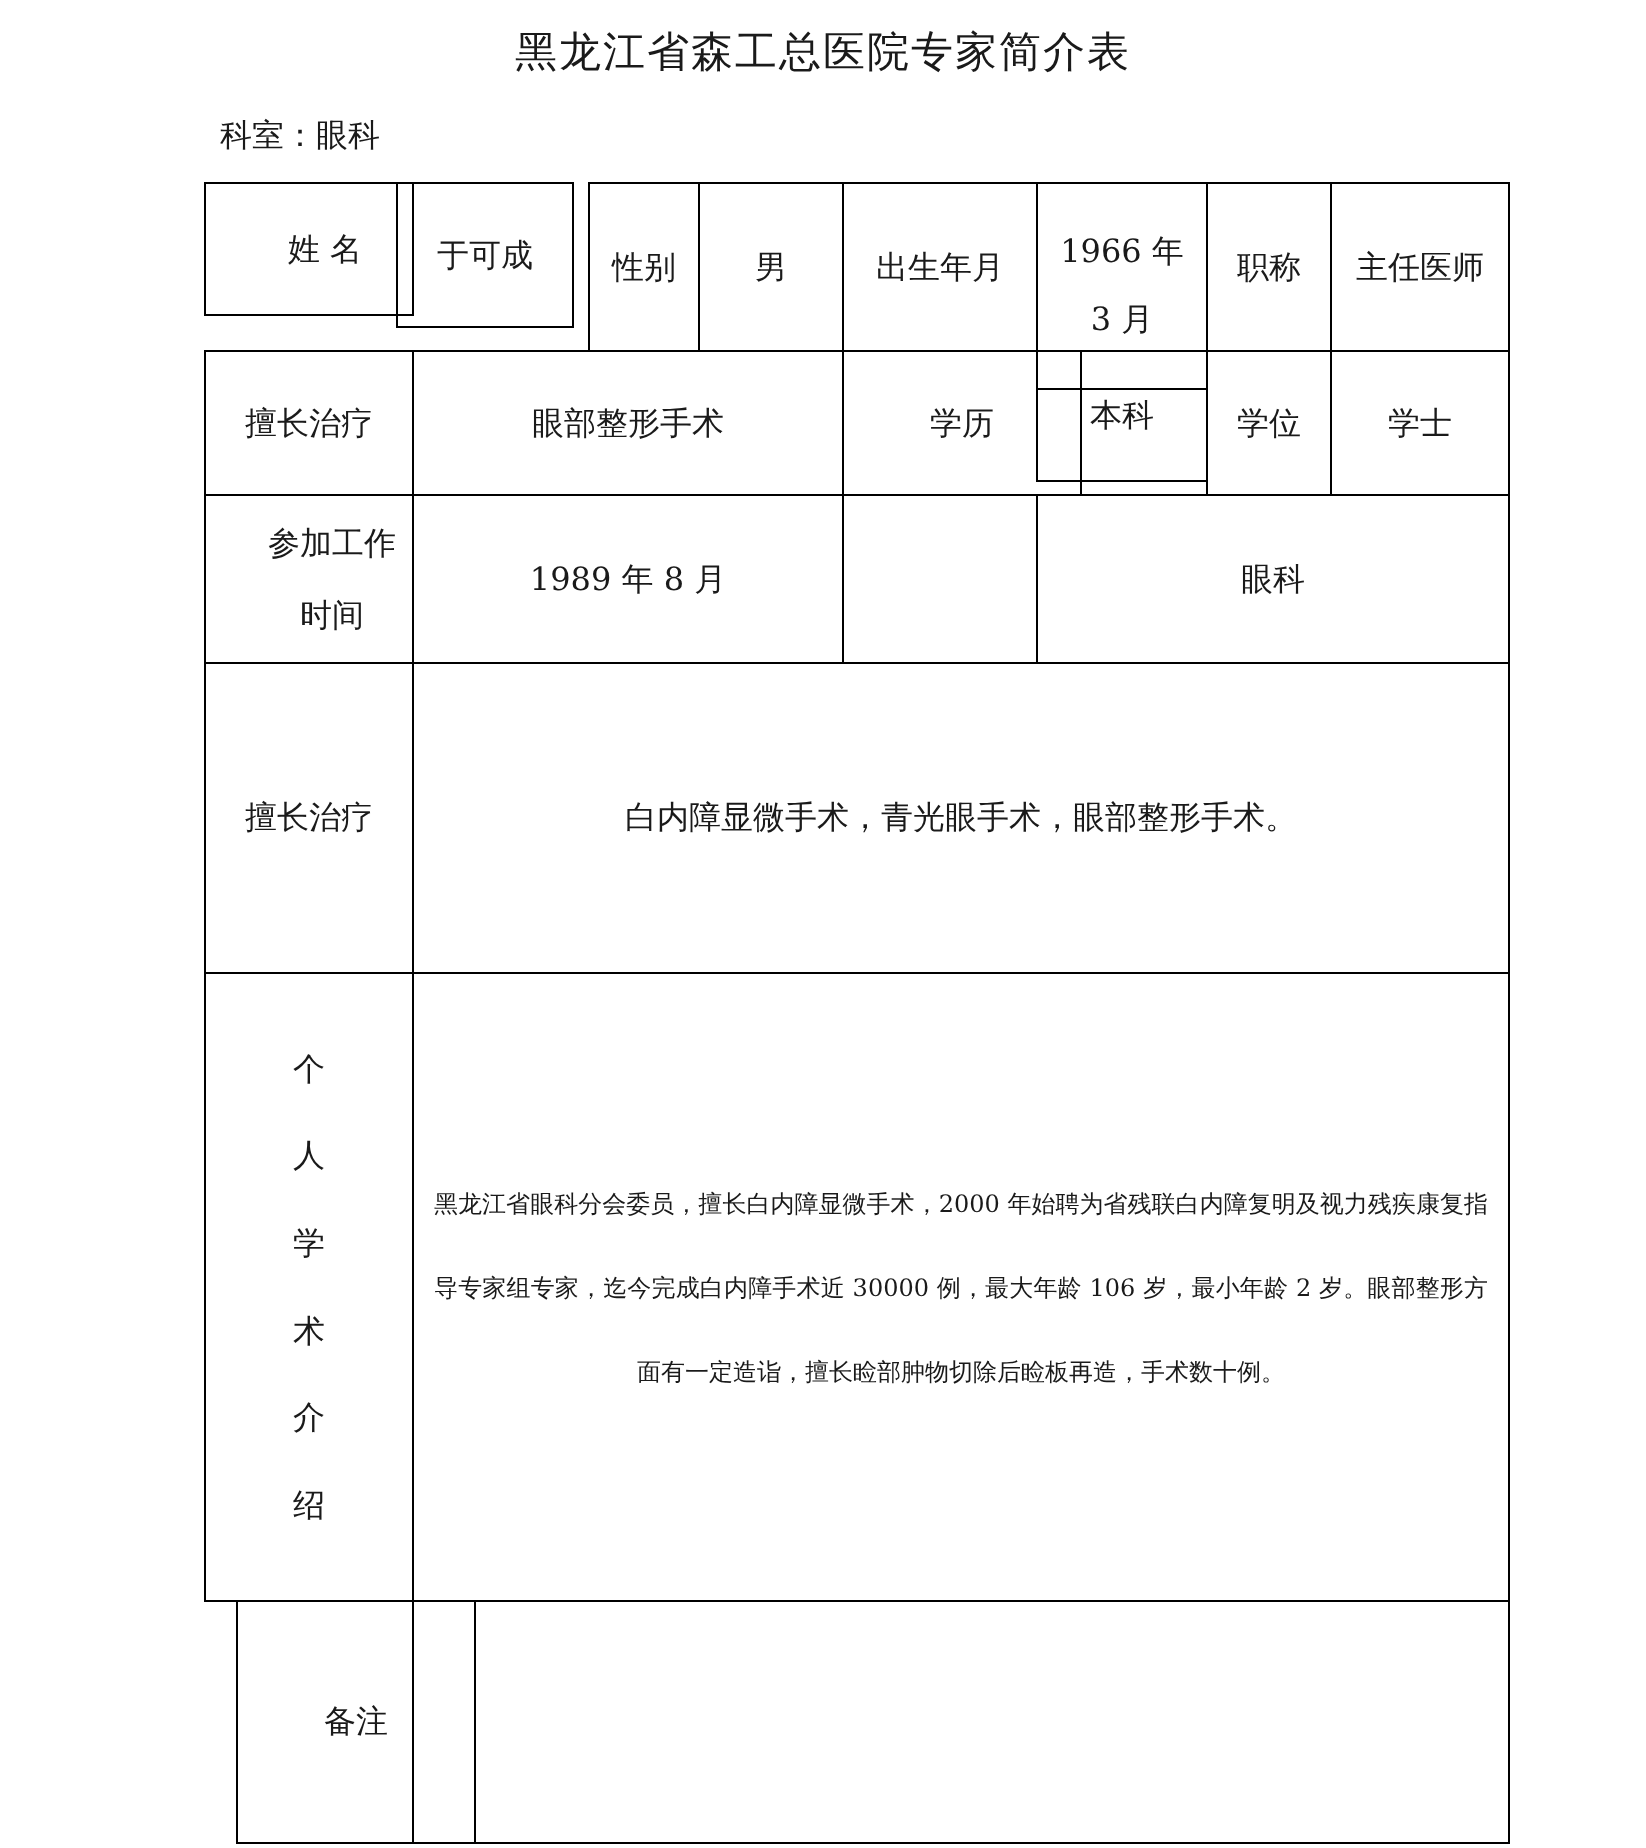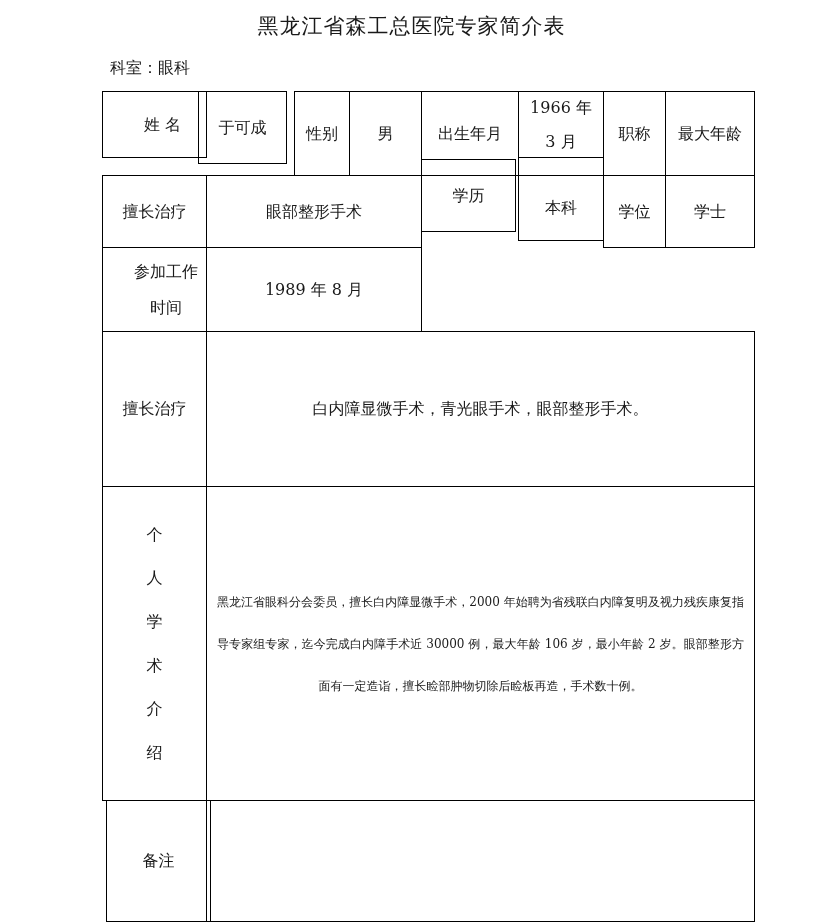--- a/index.html
+++ b/index.html
@@ -32,60 +32,63 @@
   </div>
   <div class="cell" style="left:192px;top:0;width:56px;height:85px;">
     <span>性别</span>
   </div>
   <div class="cell" style="left:247px;top:0;width:73px;height:85px;">
     <span>男</span>
   </div>
   <div class="cell" style="left:319px;top:0;width:98px;height:85px;">
     <span>出生年月</span>
   </div>
-  <div class="cell" style="left:416px;top:0;width:86px;height:67px;justify-content:center;">
+  <div class="cell" style="left:416px;top:0;width:86px;height:104px;justify-content:center;">
     <div class="vstack" style="gap:8px;">
       <span>1966 年</span>
       <span>3 月</span>
     </div>
   </div>
   <div class="cell" style="left:501px;top:0;width:63px;height:85px;">
     <span>职称</span>
   </div>
   <div class="cell" style="left:563px;top:0;width:90px;height:85px;">
-    <span>最大年龄</span>
+    <span>主任医师</span>
   </div>
 
   <div class="cell" style="left:0;top:84px;width:105px;height:73px;">
     <span>擅长治疗</span>
   </div>
   <div class="cell" style="left:104px;top:84px;width:216px;height:73px;">
     <span>眼部整形手术</span>
   </div>
-  <div class="cell" style="left:319px;top:68px;width:95px;height:73px;text-align:right;">
+  <div class="cell" style="left:319px;top:84px;width:120px;height:73px;text-align:right;">
     <span>学历</span>
   </div>
   <div class="cell" style="left:416px;top:84px;width:86px;height:66px;">
     <span>本科</span>
   </div>
   <div class="cell" style="left:501px;top:84px;width:63px;height:73px;">
     <span>学位</span>
   </div>
   <div class="cell" style="left:563px;top:84px;width:90px;height:73px;">
     <span>学士</span>
   </div>
 
   <div class="cell" style="left:0;top:156px;width:105px;height:85px;padding-left:23px;">
     <div class="vstack" style="gap:10px;">
       <span>参加工作</span>
       <span>时间</span>
     </div>
   </div>
   <div class="cell" style="left:104px;top:156px;width:216px;height:85px;">
     <span>1989 年 8 月</span>
+  </div>
+  <div class="cell" style="left:416px;top:156px;width:237px;height:85px;">
+    <span>眼科</span>
   </div>
 
   <div class="cell" style="left:0;top:240px;width:105px;height:156px;">
     <span>擅长治疗</span>
   </div>
   <div class="cell" style="left:104px;top:240px;width:549px;height:156px;">
     <span>白内障显微手术，青光眼手术，眼部整形手术。</span>
   </div>
 
   <div class="cell" style="left:0;top:395px;width:105px;height:315px;">
@@ -95,19 +98,19 @@
       <span>学</span>
       <span>术</span>
       <span>介</span>
       <span>绍</span>
     </div>
   </div>
   <div class="cell" style="left:104px;top:395px;width:549px;height:315px;">
     <div class="para">黑龙江省眼科分会委员，擅长白内障显微手术，2000 年始聘为省残联白内障复明及视力残疾康复指导专家组专家，迄今完成白内障手术近 30000 例，最大年龄 106 岁，最小年龄 2 岁。眼部整形方面有一定造诣，擅长睑部肿物切除后睑板再造，手术数十例。</div>
   </div>
 
-  <div class="cell" style="left:4px;top:709px;width:105px;height:122px;text-align:center;">
+  <div class="cell" style="left:16px;top:709px;width:120px;height:122px;text-align:center;">
     <span>备注</span>
   </div>
   <div class="cell" style="left:104px;top:709px;width:549px;height:122px;">
     <span></span>
   </div>
 </div>
 
 </body></html>

